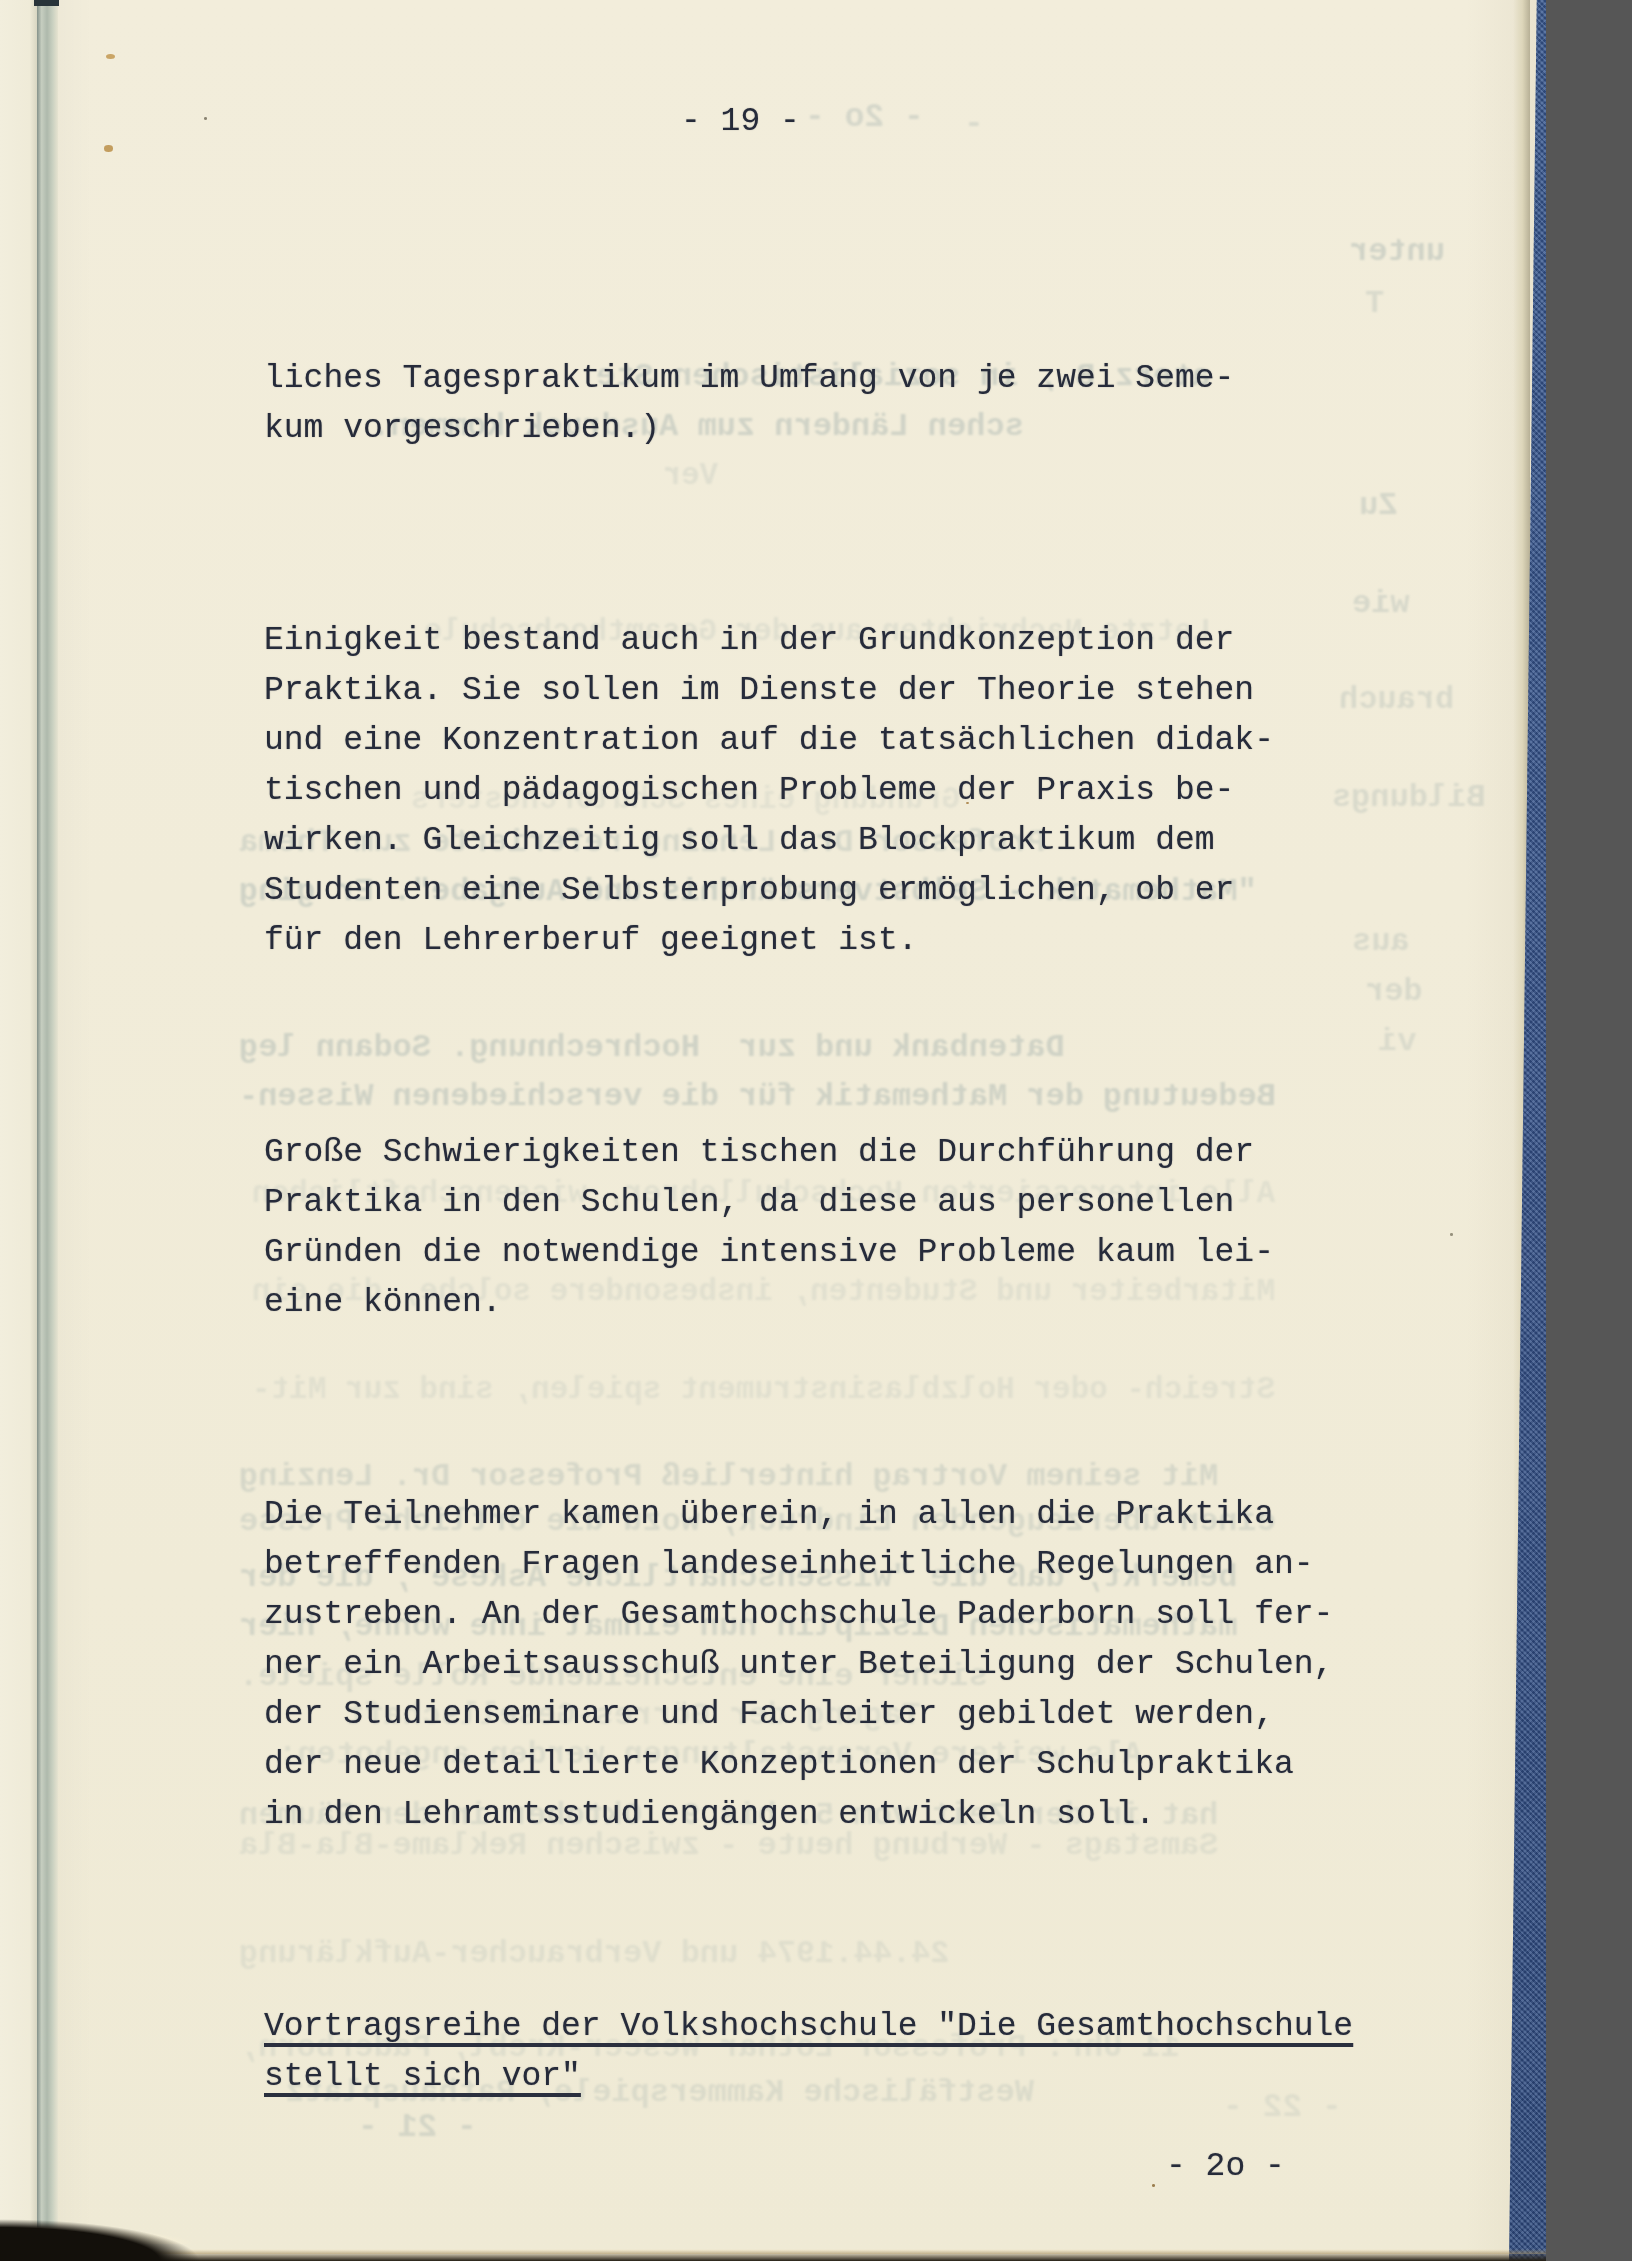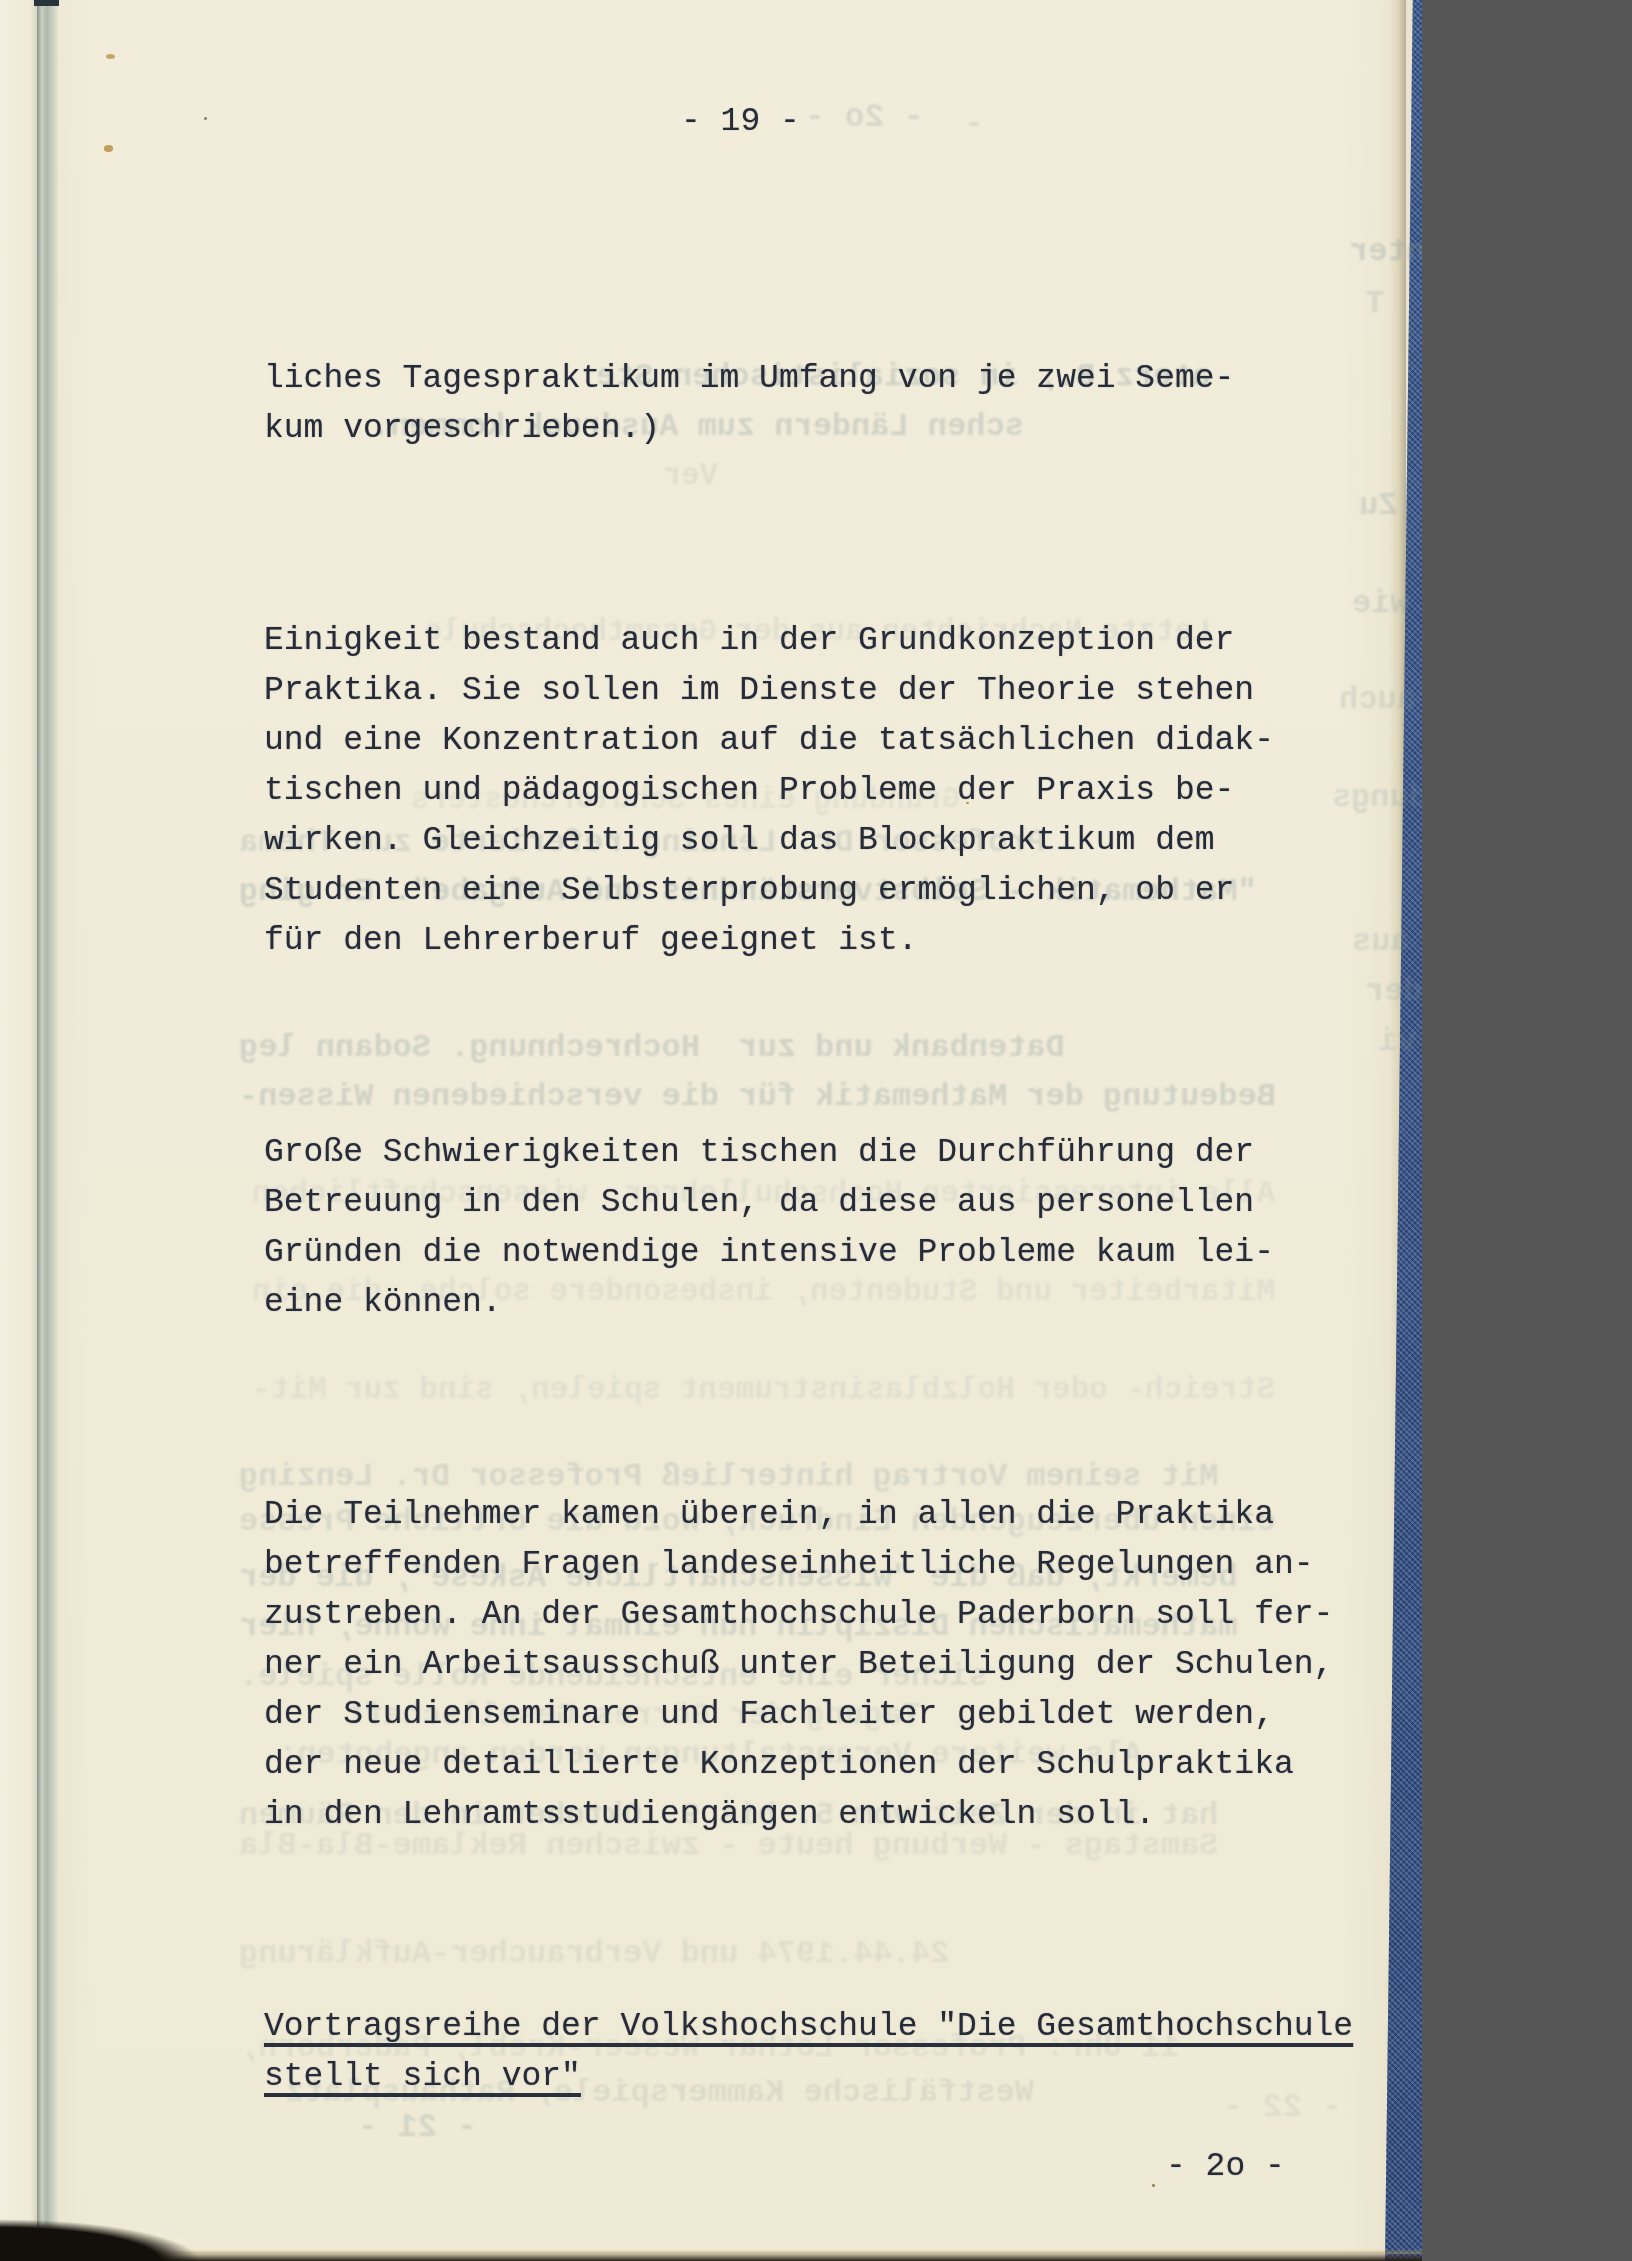--- a/index.html
+++ b/index.html
@@ -1,19 +1,19 @@
 <!DOCTYPE html>
 <html style="font-size:10.6px"><head>
 <meta charset="utf-8">
 <title>Scanned typewritten page - 19 -</title>
 <style>
   html,body{margin:0;padding:0;background:#565656;}
   .page{
     position:relative;
-    width:1422px;height:2261px;
+    width:1546px;height:2261px;
     background:
       linear-gradient(90deg, rgba(0,0,0,0.05) 0px, rgba(0,0,0,0.0) 93px),
       linear-gradient(270deg, rgba(120,100,60,0.08) 0px, rgba(0,0,0,0) 80px),
       linear-gradient(180deg, #f2eddb 0%, #f1ecd9 40%, #efead5 100%);
     overflow:hidden;
     font-family:"Liberation Mono","DejaVu Sans Mono",monospace;
   }
   
   .edge-left{position:absolute;left:0;top:0;width:37px;height:100%;
     background:linear-gradient(90deg,#f2eedd 0%,#efebd8 80%,#d8d6c2 100%);}
@@ -115,21 +115,21 @@
       <span style="left: 285px; top: 2074px; font-size: 32px; opacity: 0.19;">Westfälische Kammerspiele, Rathausplatz</span>
       <span style="left: 358px; top: 2109px; font-size: 33px; opacity: 0.25;">- 21 -</span>
       <span style="left: 1223px; top: 2089px; font-size: 33px; opacity: 0.15;">- 22 -</span>
     </div>
 
   <div id="pageno-top" class="pageno">- 19 -</div>
 
   <div class="content">
     <div class="para"><div class="line">liches Tagespraktikum im Umfang von je zwei Seme-</div><div class="line">kum vorgeschrieben.)</div></div>
     <div class="para"><div class="line">Einigkeit bestand auch in der Grundkonzeption der</div><div class="line">Praktika. Sie sollen im Dienste der Theorie stehen</div><div class="line">und eine Konzentration auf die tatsächlichen didak-</div><div class="line">tischen und pädagogischen Probleme der Praxis be-</div><div class="line">wirken. Gleichzeitig soll das Blockpraktikum dem</div><div class="line">Studenten eine Selbsterprobung ermöglichen, ob er</div><div class="line">für den Lehrerberuf geeignet ist.</div></div>
-    <div class="para"><div class="line">Große Schwierigkeiten tischen die Durchführung der</div><div class="line">Betreuung in den Schulen, da diese aus personellen</div><div class="line">Gründen die notwendige intensive Probleme kaum lei-</div><div class="line">eine können.</div></div>
+    <div class="para"><div class="line">Große Schwierigkeiten tischen die Durchführung der</div><div class="line">Praktika in den Schulen, da diese aus personellen</div><div class="line">Gründen die notwendige intensive Probleme kaum lei-</div><div class="line">eine können.</div></div>
     <div class="para"><div class="line">Die Teilnehmer kamen überein, in allen die Praktika</div><div class="line">betreffenden Fragen landeseinheitliche Regelungen an-</div><div class="line">zustreben. An der Gesamthochschule Paderborn soll fer-</div><div class="line">ner ein Arbeitsausschuß unter Beteiligung der Schulen,</div><div class="line">der Studienseminare und Fachleiter gebildet werden,</div><div class="line">der neue detaillierte Konzeptionen der Schulpraktika</div><div class="line">in den Lehramtsstudiengängen entwickeln soll.</div></div>
     <div class="para heading"><div class="line"><span>Vortragsreihe der Volkshochschule "Die Gesamthochschule</span></div><div class="line"><span>stellt sich vor"</span></div></div>
     <div class="para"><div class="line">Im Rahmen dieser Vortragsreihe bietet die Volkshoch-</div></div>
     
   </div>
 
   <div id="pageno-bottom" class="pageno">- 2o -</div>
 
   <div class="speck s1"></div>
   <div class="speck s2"></div>

